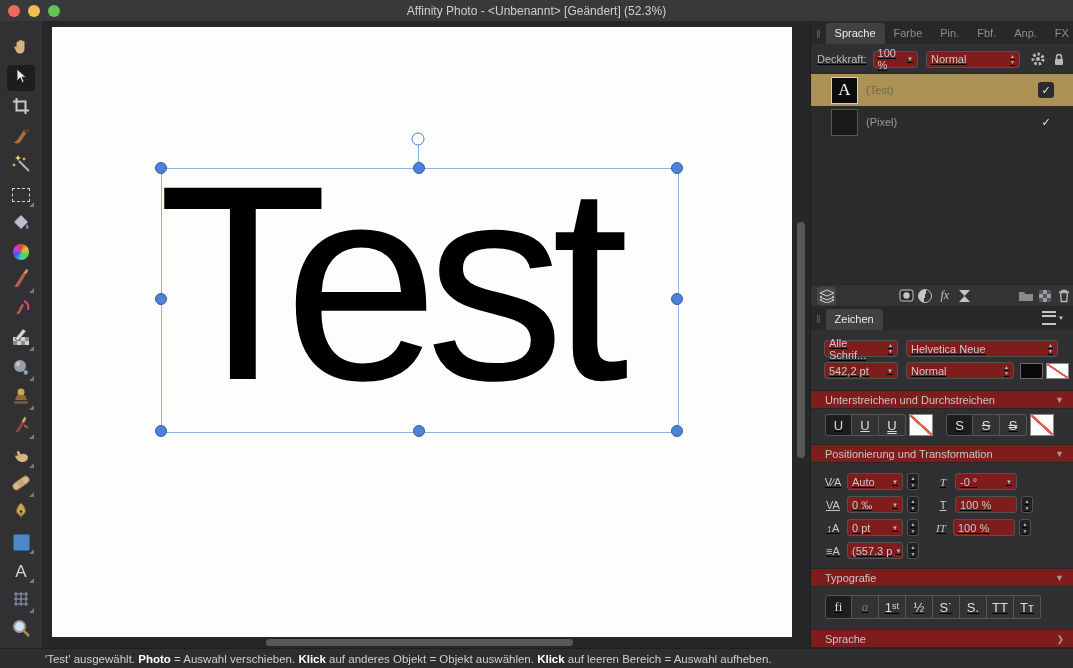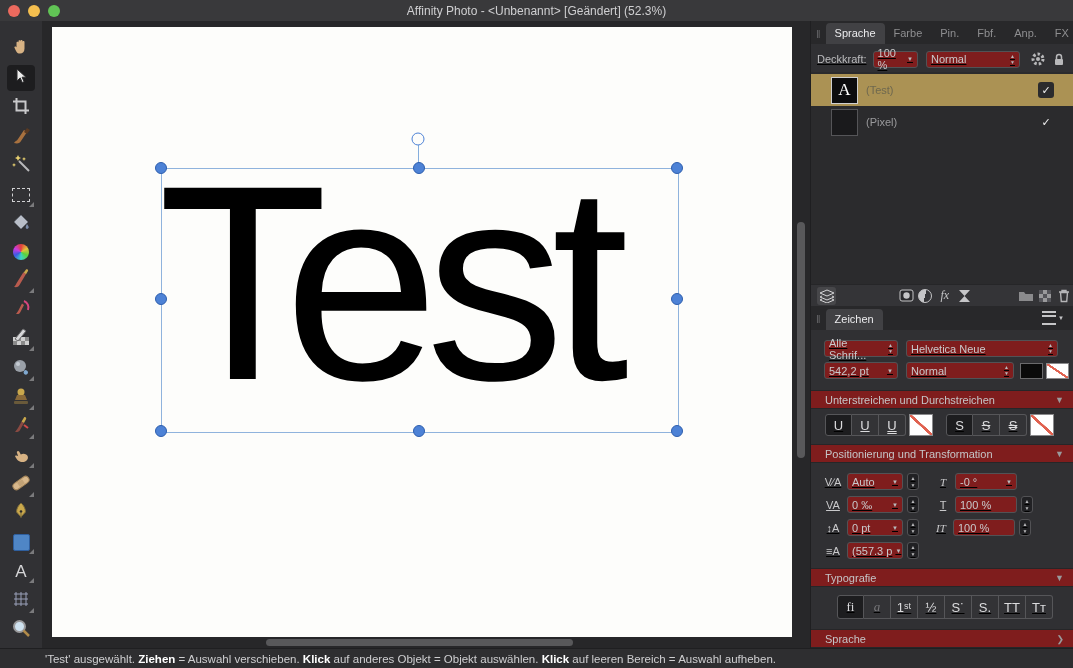--- a/index.html
+++ b/index.html
@@ -509,42 +509,42 @@
       <div class="stp-out" style="margin-left:4px">
           <span>▲</span>
           <span>▼</span>
         </div>
     </div>
 
     <div class="sec" style="top:547px">
       <span class="t">Typografie</span>
       <span class="chev">▼</span>
     </div>
-    <div class="row" style="left:26px;top:574px">
+    <div class="row" style="left:14px;top:574px">
       <div class="seg">
         <span class="btn pressed" style="height:24px;font-family:'Liberation Serif',serif">fi</span>
         <span class="btn disabled" style="height:24px;font-family:'Liberation Serif',serif">a</span>
         <span class="btn" style="height:24px">1ˢᵗ</span>
         <span class="btn" style="height:24px">½</span>
         <span class="btn" style="height:24px">S˙</span>
         <span class="btn" style="height:24px">S.</span>
         <span class="btn" style="height:24px">TT</span>
         <span class="btn" style="height:24px">Tᴛ</span>
       </div>
     </div>
 
     <div class="sec" style="top:608px">
       <span class="t">Sprache</span>
       <span class="chev">❯</span>
     </div>
   </div>
 
   <div id="statusbar" class="abs">
     <span>'Test' ausgewählt. </span>
-      <span class="b">Ziehen</span>
+      <span class="b">Photo</span>
       <span> = Auswahl verschieben. </span>
       <span class="b">Klick</span>
       <span> auf anderes Objekt = Objekt auswählen. </span>
       <span class="b">Klick</span>
       <span> auf leeren Bereich = Auswahl aufheben.</span>
   </div>
 
 </div>
 
 </body></html>

